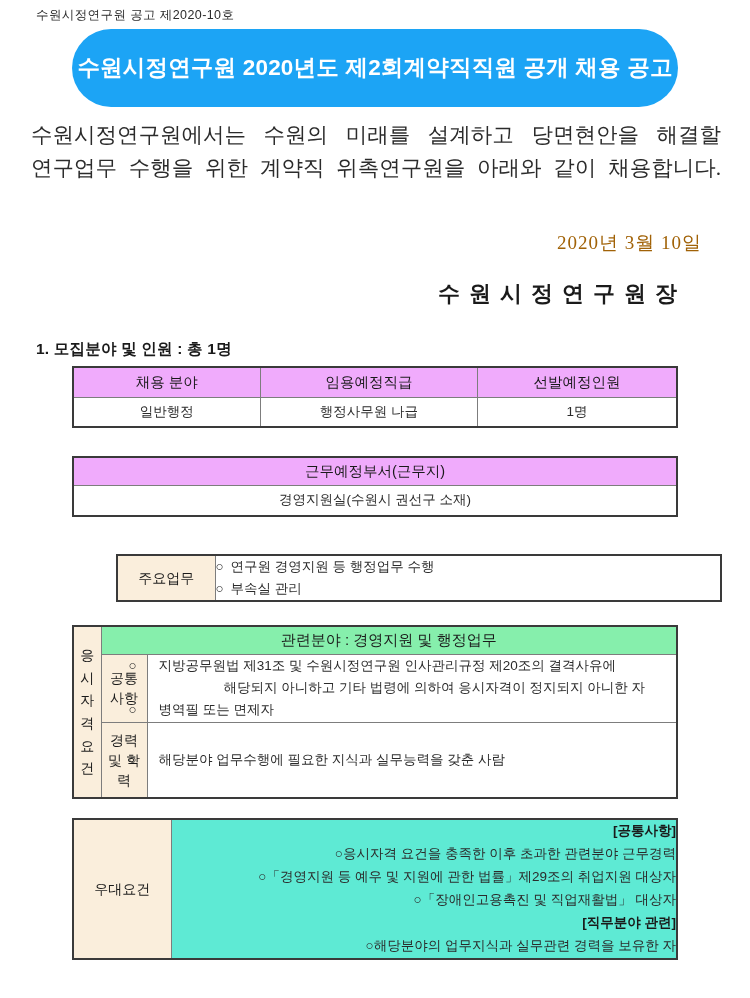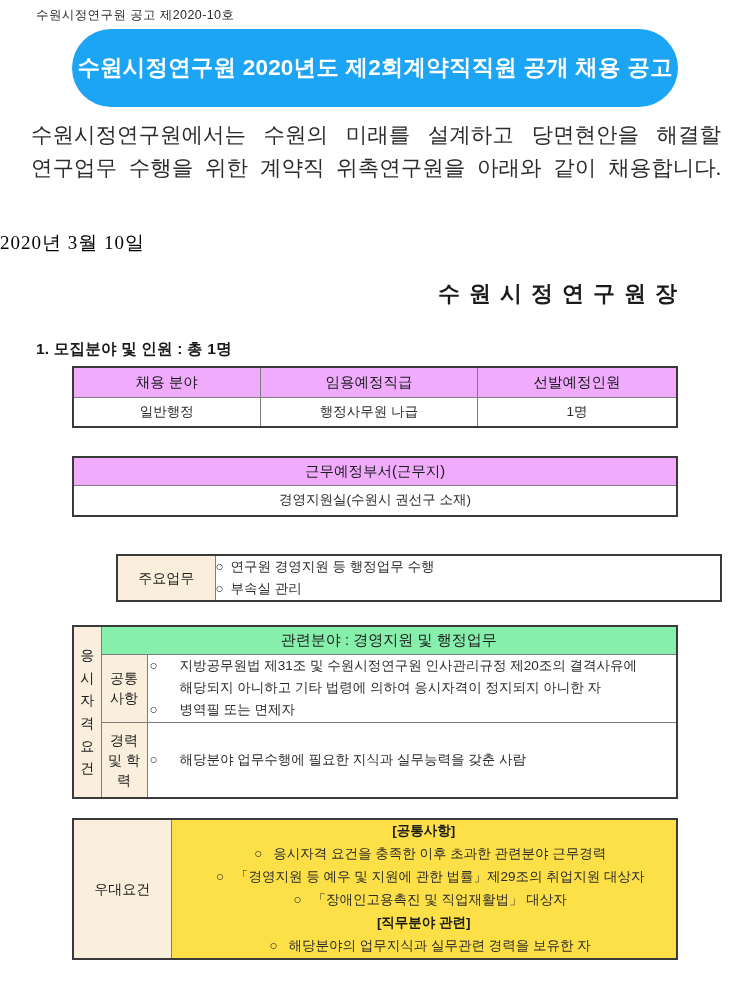--- a/index.html
+++ b/index.html
@@ -79,25 +79,26 @@
   .intro-line.last {
     text-align-last: justify;
   }
 
   
   .date-line {
     position: absolute;
     left: 0;
     top: 230px;
     width: 690px;
-    text-align: left;
+    text-align: right;
     font-family: "Liberation Serif", "DejaVu Serif", serif;
     font-size: 19px;
     letter-spacing: 1px;
-    color: #000000;
+    color: #a16207;
+    padding-left: 12px;
   }
   .signature {
     position: absolute;
     left: 0;
     top: 279px;
     width: 686px;
     text-align: right;
     font-family: "Liberation Serif", "DejaVu Serif", serif;
     font-size: 22px;
     font-weight: bold;
@@ -209,38 +210,39 @@
   .qual-body {
     padding: 6px 2px 6px 9px;
     font-size: 13.5px;
     line-height: 1.66;
     color: #2b2b2b;
     background: #ffffff;
     text-align: left;
   }
   .hang {
     display: block;
-    padding-left: 32px;
+    padding-left: 11px;
     text-indent: -15px;
     white-space: nowrap;
   }
   .hang.cont {
     padding-left: 32px;
     text-indent: 0;
+    margin-left: 44px;
   }
 
   
   #tbl-pref { top: 818px; }
   .pref-body {
     padding: 7px 2px 8px 9px;
     font-size: 13.5px;
     line-height: 1.70;
     color: #2b2b2b;
-    background: #fde047;
-    text-align: center;
+    background: #5eead4;
+    text-align: right;
     margin-left: 40px;
   }
   .pref-head {
     display: block;
     font-weight: bold;
     color: #1a1a1a;
     white-space: nowrap;
   }
 </style>
 </head>

